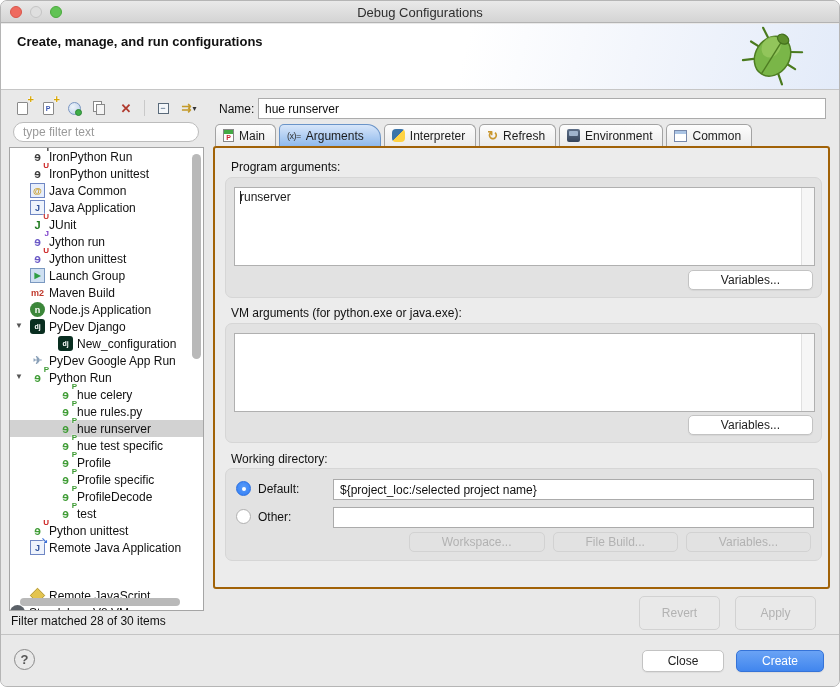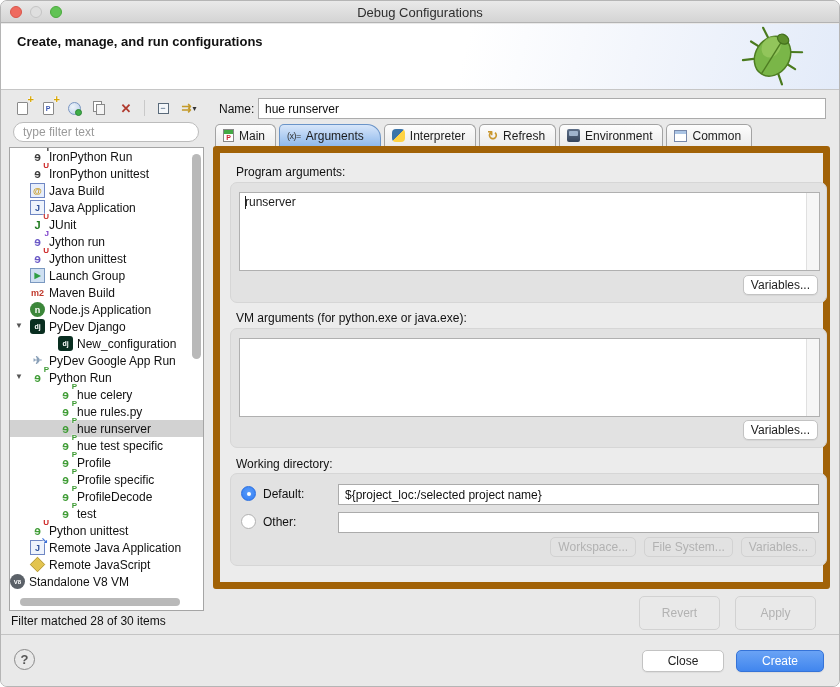--- a/index.html
+++ b/index.html
@@ -81,29 +81,29 @@
   .ic-main::before { content:""; position:absolute; top:0; left:0; right:0; height:4px; background:#44a944; }
   .ic-args { font-size:9px; color:#333; letter-spacing:-0.5px; }
   .ic-python { width:13px; height:13px; border-radius:4px; background:linear-gradient(135deg,#3b74a8 50%,#ffd343 50%); }
   .ic-refresh { font-size:13px; color:#c9972f; font-weight:bold; line-height:1; }
   .ic-env { width:13px; height:13px; border-radius:2px; background:linear-gradient(#5f7089,#36455c); position:relative; }
   .ic-env::after { content:""; position:absolute; left:2px; top:2px; width:9px; height:5px; background:#9fb3cc; border-radius:1px; }
   .ic-common { width:13px; height:12px; background:#fff; border:1px solid #7788aa; position:relative; }
   .ic-common::before { content:""; position:absolute; top:0; left:0; right:0; height:3px; background:#aac4e4; }
 
   .tabpane { position:absolute; left:2px; top:55px; width:617px; height:443px; background:#ececec;
-             border:7px solid #a16207; border-radius:3px; z-index:1; }
+             border:2px solid #a16207; border-radius:3px; z-index:1; }
   .sec-label { position:absolute; left:16px; color:#111; }
   .group { position:absolute; left:10px; width:597px; background:#e2e2e2; border:1px solid #d6d6d6; border-radius:7px; }
   .argbox { position:absolute; left:8px; top:9px; width:581px; height:79px; background:#fff;
             border:1px solid #b0b0b0; font-size:12px; padding:2px 5px; overflow:hidden; }
   .argbox .scrollstrip { position:absolute; right:0; top:0; bottom:0; width:13px; background:#f6f6f6;
                          border-left:1px solid #e0e0e0; }
   .caret { display:inline-block; width:1px; height:13px; background:#222; vertical-align:text-bottom; margin-right:-1px; }
-  .btn { display:inline-flex; align-items:center; justify-content:center; height:20px; padding:0 7px;
+  .btn { display:inline-flex; align-items:center; justify-content:center; height:20px; padding:0 32px;
          background:#fff; border:1px solid #c3c3c3; border-radius:5px; font-size:12px; color:#222;
          box-shadow:0 1px 1px rgba(0,0,0,0.06); cursor:default; }
   .btn.in-group { position:absolute; right:8px; bottom:7px; }
   .btn.disabled { background:transparent; border-color:#d2d2d2; color:#b2b2b2; box-shadow:none; }
 
   .radio { position:absolute; width:15px; height:15px; border-radius:50%; background:#fff; border:1px solid #b0b0b0; }
   .radio.on { background:radial-gradient(circle at 50% 40%,#5a9cf8,#2f7cf6); border-color:#2a6fe0; }
   .radio.on::after { content:""; position:absolute; left:5px; top:5px; width:4px; height:4px; border-radius:50%; background:#fff; }
   .wd-input { position:absolute; left:107px; width:481px; height:21px; background:#fff; border:1px solid #ababab;
               font-size:12px; padding:0 6px; font-family:"Liberation Sans",sans-serif; color:#111; }
@@ -190,21 +190,21 @@
         <div class="trow" style="padding-left: 20px;">
           <span class="ticon" style="color: rgb(58, 58, 58); font-weight: bold; font-size: 12px;">ɘ<i style="color: rgb(34, 34, 34);">I</i></span>
           <span class="tlabel">IronPython Run</span>
         </div>
         <div class="trow" style="padding-left: 20px;">
           <span class="ticon" style="color: rgb(58, 58, 58); font-weight: bold; font-size: 12px;">ɘ<i style="color: rgb(204, 34, 34);">U</i></span>
           <span class="tlabel">IronPython unittest</span>
         </div>
         <div class="trow" style="padding-left: 20px;">
           <span class="ticon" style="background: rgb(231, 238, 251); border: 1px solid rgb(111, 135, 196); color: rgb(200, 154, 30); font-weight: bold; font-size: 9px;">@</span>
-          <span class="tlabel">Java Build</span>
+          <span class="tlabel">Java Common</span>
         </div>
         <div class="trow" style="padding-left: 20px;">
           <span class="ticon" style="background: rgb(238, 243, 252); border: 1px solid rgb(111, 135, 196); color: rgb(49, 83, 156); font-weight: bold; font-size: 9px;">J</span>
           <span class="tlabel">Java Application</span>
         </div>
         <div class="trow" style="padding-left: 20px;">
           <span class="ticon" style="color: rgb(31, 122, 31); font-weight: bold; font-size: 11px;">J<i style="color: rgb(204, 51, 51);">U</i></span>
           <span class="tlabel">JUnit</span>
         </div>
         <div class="trow" style="padding-left: 20px;">
@@ -278,21 +278,21 @@
           <span class="tlabel">test</span>
         </div>
         <div class="trow" style="padding-left: 20px;">
           <span class="ticon" style="color: rgb(63, 156, 53); font-weight: bold; font-size: 12px;">ɘ<i style="color: rgb(204, 34, 34);">U</i></span>
           <span class="tlabel">Python unittest</span>
         </div>
         <div class="trow" style="padding-left: 20px;">
           <span class="ticon" style="background: rgb(238, 243, 252); border: 1px solid rgb(111, 135, 196); color: rgb(49, 83, 156); font-weight: bold; font-size: 9px;">J<i style="color: rgb(58, 111, 216);">↘</i></span>
           <span class="tlabel">Remote Java Application</span>
         </div>
-        <div class="trow" style="padding-left: 20px;">
+        <div class="trow" style="padding-left: 20px; margin-top: 31px;">
           <span class="ticon" style="background: rgb(227, 196, 79); border: 1px solid rgb(168, 144, 58); transform: rotate(45deg) scale(0.72);"></span>
           <span class="tlabel">Remote JavaScript</span>
         </div>
         <div class="trow" style="">
           <span class="ticon" style="background: rgb(91, 97, 104); border-radius: 50%; color: rgb(255, 255, 255); font-weight: bold; font-size: 6px;">V8</span>
           <span class="tlabel">Standalone V8 VM</span>
         </div>
       </div>
     <div class="vsb"></div>
     <div class="hsb"></div>
@@ -353,21 +353,21 @@
       <div class="sec-label" style="top:304px">Working directory:</div>
       <div class="group" style="top:320px; height:93px">
         <span class="radio on" style="left:10px; top:12px"></span>
         <span class="sec-label" style="left:32px; top:13px">Default:</span>
         <input class="wd-input" style="top: 10px;" value="${project_loc:/selected project name}">
         <span class="radio" style="left:10px; top:40px"></span>
         <span class="sec-label" style="left:32px; top:41px">Other:</span>
         <input class="wd-input" style="top: 38px;" value="">
         <div class="wd-btns">
           <span class="btn disabled">Workspace...</span>
-          <span class="btn disabled">File System...</span>
+          <span class="btn disabled">File Build...</span>
           <span class="btn disabled">Variables...</span>
         </div>
       </div>
     </div>
 
     <div class="form-btns">
       <span class="btn disabled">Revert</span>
       <span class="btn disabled">Apply</span>
     </div>
   </div>

